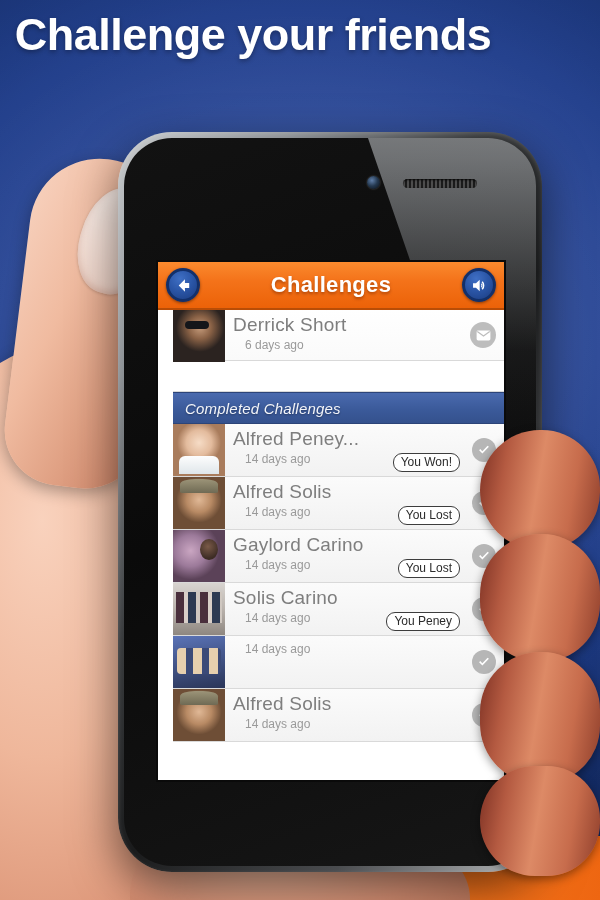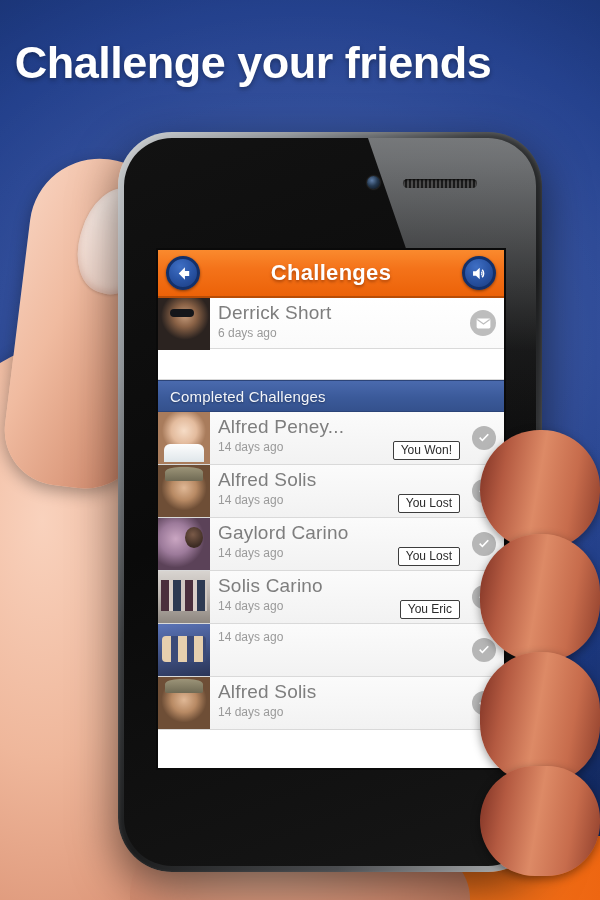--- a/index.html
+++ b/index.html
@@ -22,21 +22,21 @@
       background:linear-gradient(100deg,#f26a16 0%,#f4741c 50%,#ee6611 100%);}
   #orange-wedge:before{content:"";position:absolute;left:-40px;top:0;width:70px;height:64px;
       background:linear-gradient(100deg,#f26a16,#f26a16);
       transform:skewX(-18deg);transform-origin:top left;}
 
   
   #headline{position:absolute;left:0;top:6px;width:500px;text-align:center;
       color:#ffffff;font-weight:bold;font-size:45px;line-height:1.28;
       letter-spacing:-0.5px;
       text-shadow:0 2px 5px rgba(0,0,0,0.33);
-      z-index:14;pointer-events:none;margin-top:28px;}
+      z-index:14;pointer-events:none;}
   #headline .l1{display:block;padding-left:6px;}
   #headline .l2{display:block;padding-left:38px;}
 
   
   #hand{position:absolute;left:-10px;top:150px;width:330px;height:760px;z-index:6;}
   .skin{position:absolute;border-radius:50%;
         background:radial-gradient(ellipse at 28% 26%, #f7ccb6 0%, #eeb195 36%, #dd9579 66%, #c87d62 100%);
         box-shadow:0 5px 16px rgba(0,0,0,0.32);}
   
   #palm{left:-60px;top:190px;width:330px;height:600px;border-radius:150px 130px 110px 90px;
@@ -76,62 +76,62 @@
       background:linear-gradient(200deg, rgba(235,238,240,0.82) 0%, rgba(190,194,198,0.55) 45%, rgba(120,124,128,0.12) 78%, rgba(0,0,0,0) 100%);
       transform:rotate(-19deg);transform-origin:top left;}
   #camera{position:absolute;left:249px;top:44px;width:13px;height:13px;border-radius:50%;
       background:radial-gradient(circle at 38% 34%, #5f7ea8 0%, #24384f 48%, #0a0f16 100%);
       box-shadow:0 0 2px rgba(255,255,255,0.3);}
   #speaker{position:absolute;left:285px;top:47px;width:74px;height:9px;border-radius:5px;
       background:repeating-linear-gradient(90deg,#4d4d4d 0 2px,#1b1b1b 2px 4px);
       box-shadow:inset 0 1px 2px rgba(0,0,0,0.8);}
 
   
-  #screen{position:absolute;left:40px;top:118px;width:346px;height:518px;overflow:hidden;
+  #screen{position:absolute;left:40px;top:130px;width:346px;height:518px;overflow:hidden;
       background:#ffffff;
       box-shadow:0 0 0 2px #0a0a0a;}
 
   
   #appbar{position:relative;height:46px;
       background:linear-gradient(180deg,#fa8a2e 0%,#f4731a 40%,#ec6208 100%);
       border-bottom:2px solid #b94d06;
       display:flex;align-items:center;justify-content:center;}
   #appbar-title{color:#ffffff;font-size:22px;font-weight:bold;letter-spacing:0.3px;
       text-shadow:0 2px 3px rgba(120,40,0,0.55);}
   .circ-btn{position:absolute;top:6px;width:34px;height:34px;border-radius:50%;
       background:radial-gradient(circle at 40% 28%, #3f6fc4 0%, #2a55a6 48%, #1b3c80 100%);
       border:3px solid #13306a;box-sizing:border-box;
       display:flex;align-items:center;justify-content:center;
       box-shadow:0 1px 3px rgba(0,0,0,0.45);}
   #back-btn{left:8px;}
   #sound-btn{right:8px;}
 
   
-  #list{height:472px;overflow:hidden;background:#ffffff;}
+  #list{height:472px;overflow:hidden;background:#ffffff;padding-left:15px;}
   .row{display:flex;align-items:stretch;height:52px;position:relative;
       background:linear-gradient(180deg,#fbfbfb 0%,#f2f2f2 100%);
       border-bottom:1px solid #d9d9d9;}
   .row .avatar{width:52px;height:52px;flex:0 0 52px;overflow:hidden;position:relative;}
   .row .meta{flex:1;min-width:0;padding:4px 0 0 8px;position:relative;}
   .row .nm{font-size:19px;color:#7e7e7e;line-height:22px;font-weight:normal;
       white-space:nowrap;overflow:hidden;letter-spacing:0.2px;}
-  .row .dt{font-size:12px;color:#9a9a9a;line-height:16px;margin-top:1px;}
+  .row .dt{font-size:12px;color:#9a9a9a;line-height:16px;margin-top:1px;margin-left:12px;}
   .badge{position:absolute;right:44px;bottom:4px;
-      border:1px solid #3d3d3d;border-radius:2px;background:#ffffff;
+      border:1px solid #3d3d3d;border-radius:9px;background:#ffffff;
       font-size:12px;color:#2b2b2b;padding:2px 7px;line-height:13px;white-space:nowrap;margin-left:16px;}
   .check{position:absolute;right:8px;top:14px;width:24px;height:24px;border-radius:50%;
       background:#b6b6b6;display:flex;align-items:center;justify-content:center;}
   .mailicon{position:absolute;right:8px;top:12px;width:26px;height:26px;border-radius:50%;
       background:#bdbdbd;display:flex;align-items:center;justify-content:center;}
 
   #row-top{height:50px;background:linear-gradient(180deg,#ffffff 0%,#fafafa 100%);}
   #spacer-row{height:30px;background:#ffffff;border-bottom:1px solid #d9d9d9;}
   #section-head{height:30px;background:linear-gradient(180deg,#4a6aae 0%,#3b5a9a 55%,#34518d 100%);
       display:flex;align-items:center;padding-left:12px;
-      border-top:1px solid #2c4478;border-bottom:1px solid #2c4478;}
+      border-top:1px solid #2c4478;border-bottom:1px solid #2c4478;font-style:italic;}
   #section-head span{color:#f3f5fa;font-size:15px;letter-spacing:0.2px;
       text-shadow:0 1px 2px rgba(0,0,0,0.35);}
 
   
   .ph{position:absolute;inset:0;}
   .ph-derrick{background:
       radial-gradient(circle at 52% 34%, #c49a7a 0%, #8a6246 26%, #2b2320 55%),
       linear-gradient(160deg,#3a3f45 0%,#1d2024 60%,#101214 100%);}
   .ph-derrick:after{content:"";position:absolute;left:24%;top:22%;width:46%;height:14%;border-radius:4px;background:#14161a;}
   .ph-baby{background:
@@ -276,21 +276,21 @@
               </div>
             </div>
           </div>
           <div class="row">
             <div class="avatar">
               <div class="ph ph-eric"></div>
             </div>
             <div class="meta">
               <div class="nm">Solis Carino</div>
               <div class="dt">14 days ago</div>
-              <div class="badge">You Eric</div>
+              <div class="badge">You Peney</div>
               <div class="check">
                 <svg width="14" height="14" viewBox="0 0 16 16">
                   <path class="wht" d="M2.4 8.2 L6.2 12 L13.6 4.2 L12.1 3 L6.1 9.3 L3.7 6.9 Z"></path>
                 </svg>
               </div>
             </div>
           </div>
           <div class="row">
             <div class="avatar">
               <div class="ph ph-jen"></div>

